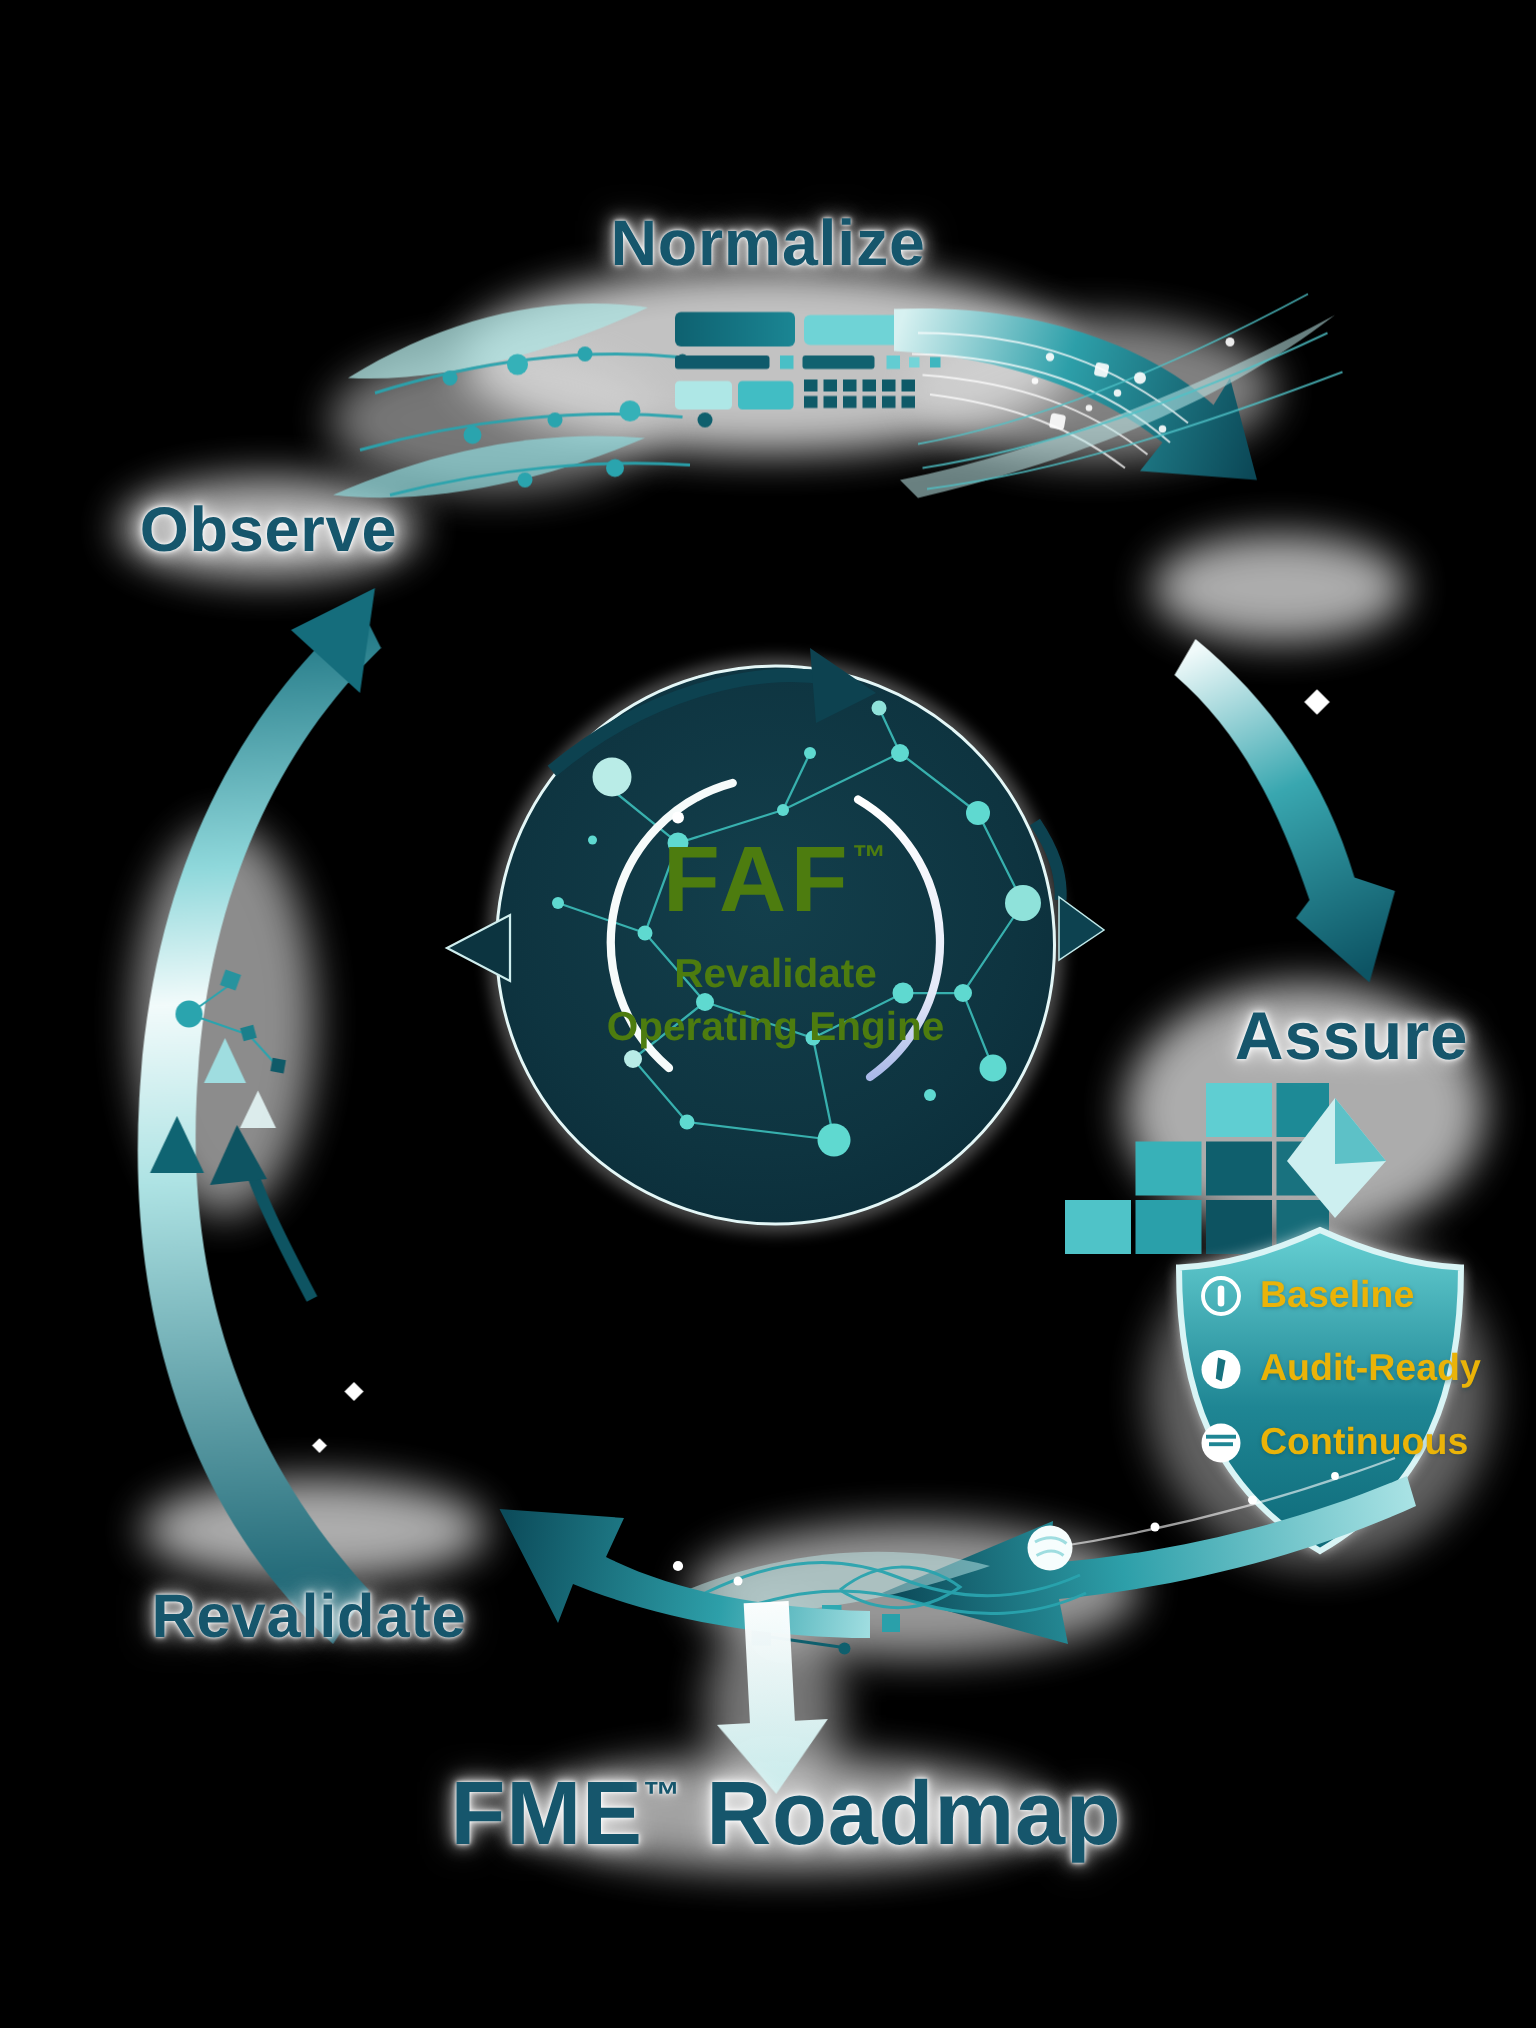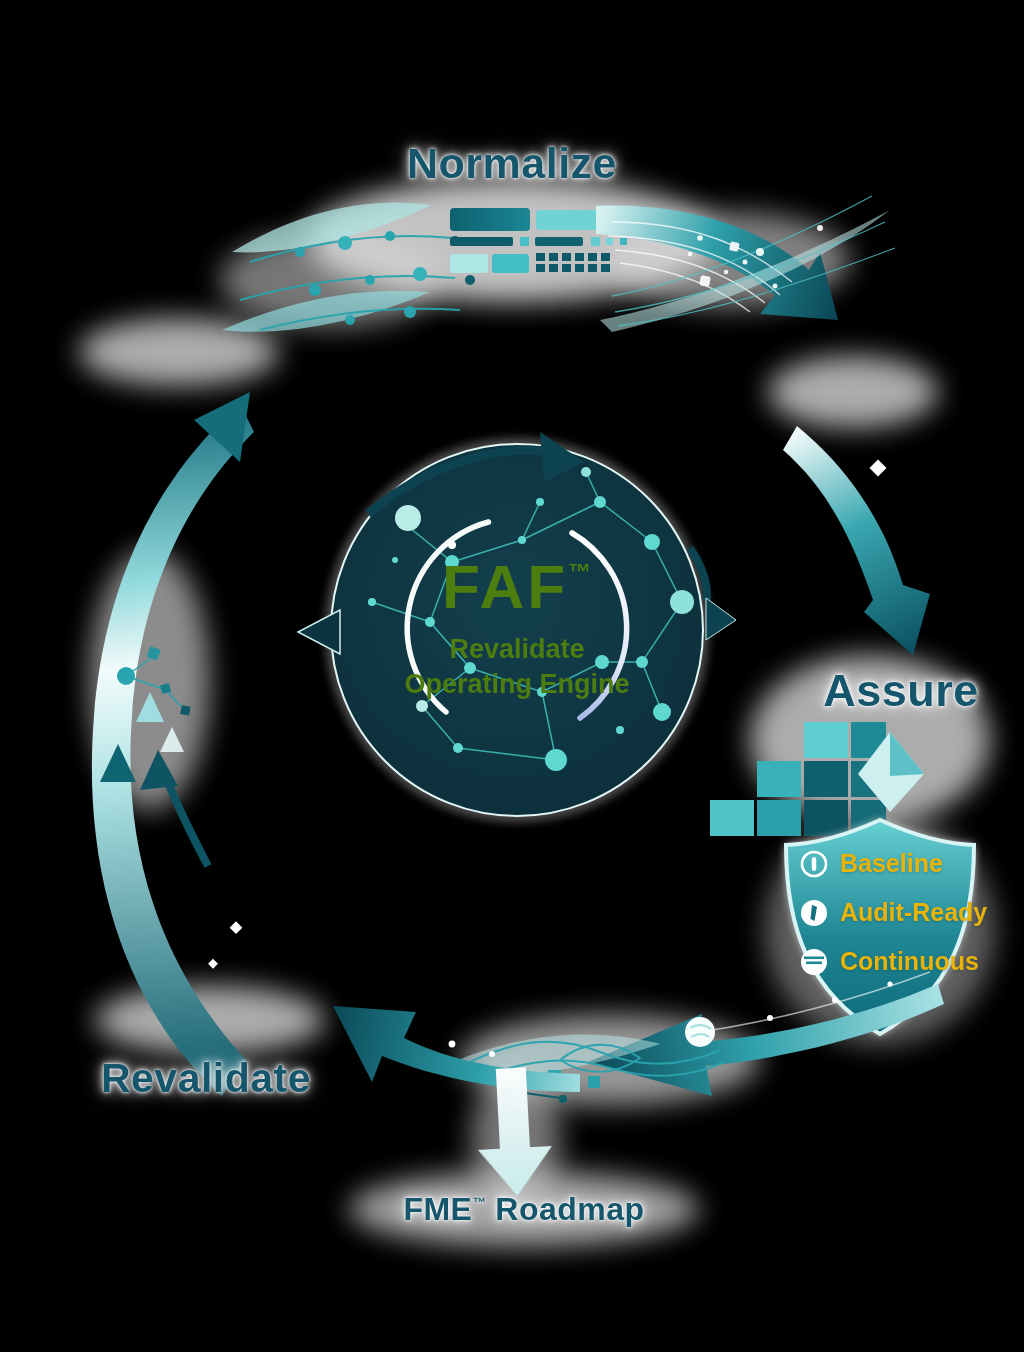--- a/index.html
+++ b/index.html
@@ -11,21 +11,21 @@
   .label{
     position:absolute;transform:translate(-50%,-50%);
     font-weight:bold;color:#16566c;white-space:nowrap;letter-spacing:.5px;
     text-shadow:0 0 2px #fff,0 0 5px rgba(255,255,255,.95),0 0 12px rgba(255,255,255,.85),0 0 22px rgba(255,255,255,.55);
   }
   .lbl-normalize{left:512px;top:163px;font-size:43px;}
   .lbl-score{left:853px;top:369px;font-size:45px;}
   .lbl-assure{left:901px;top:691px;font-size:45px;}
   .lbl-observe{left:179px;top:353px;font-size:42px;}
   .lbl-revalidate{left:206px;top:1078px;font-size:41px;}
-  .lbl-roadmap{left:524px;top:1209px;font-size:32px;}
+  .lbl-roadmap{left:524px;top:1209px;font-size:60px;}
   .tm-sup{font-size:.42em;vertical-align:.95em;letter-spacing:0;}
   .center-text{
     position:absolute;left:517px;top:556px;transform:translateX(-50%);
     text-align:center;color:#4d7c0f;z-index:3;
   }
   .faf-line{font-size:62px;font-weight:bold;letter-spacing:3px;line-height:1;}
   .faf-tm{font-size:23px;vertical-align:28px;letter-spacing:1px;}
   .center-sub{font-size:27px;font-weight:600;line-height:1.3;margin-top:14px;}
   .shield-items{position:absolute;left:799px;top:839px;z-index:3;}
   .shield-item{display:flex;align-items:center;gap:11px;height:49px;}
@@ -330,20 +330,21 @@
     <g fill="#fff" opacity=".9">
       <circle cx="760" cy="252" r="4"></circle>
           <circle cx="820" cy="228" r="3"></circle>
       <rect x="700" y="276" width="10" height="10" rx="2" transform="rotate(10 705 281)"></rect>
     </g>
   </g>
 </svg>
 
 <div class="label lbl-normalize">Normalize</div>
 <div class="label lbl-assure">Assure</div>
+<div class="label lbl-observe">Observe</div>
 <div class="label lbl-revalidate">Revalidate</div>
 <div class="label lbl-roadmap">
   <span>FME</span><span class="tm-sup">™</span><span> Roadmap</span>
 </div>
 
 <div class="center-text">
   <div class="faf-line">
     <span>FAF</span><span class="faf-tm">™</span>
   </div>
   <div class="center-sub">

